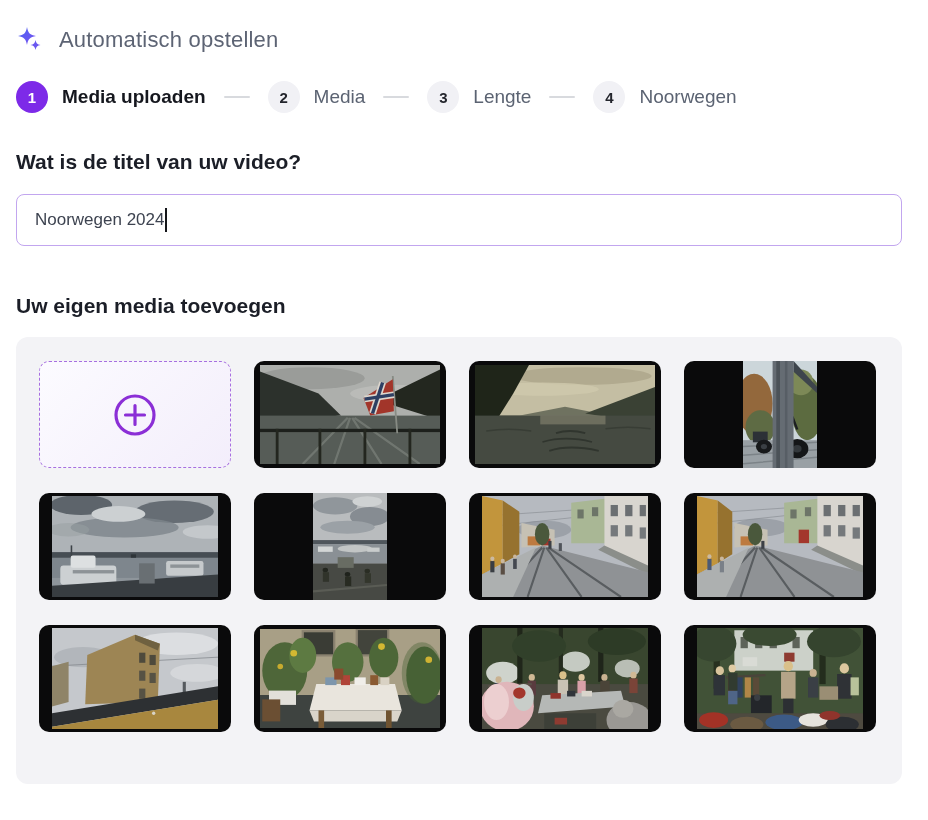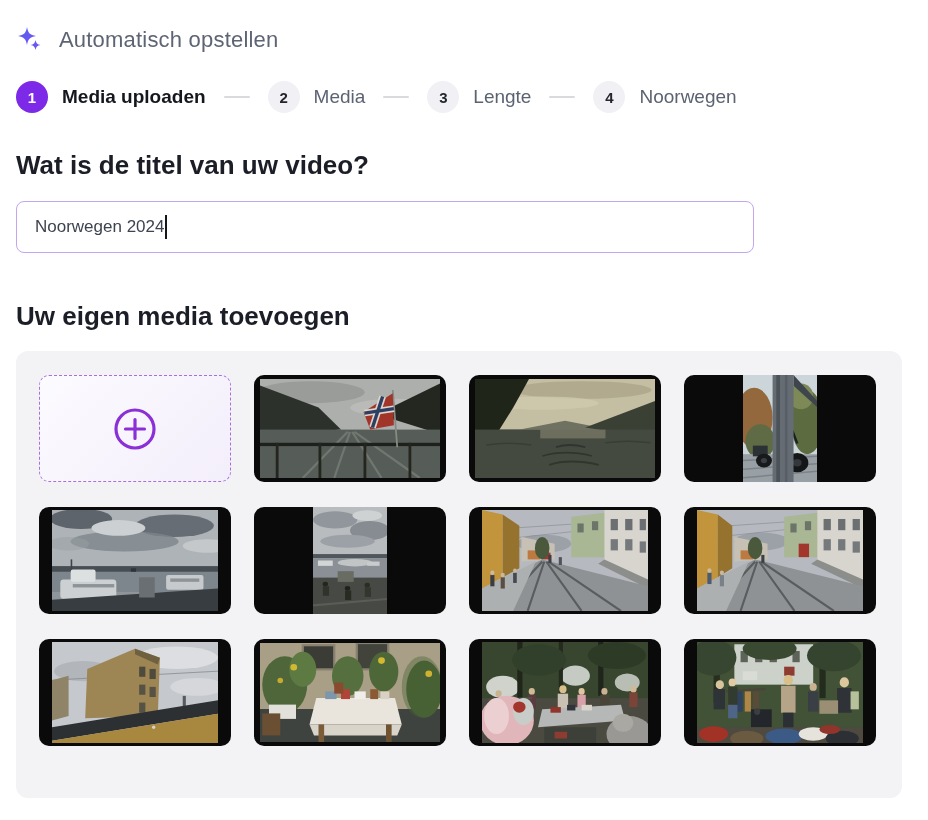--- a/index.html
+++ b/index.html
@@ -21,27 +21,27 @@
   .step-circle {
     width:32px; height:32px; border-radius:50%; display:flex; align-items:center; justify-content:center;
     font-size:15px; font-weight:700; background:#f1f1f5; color:#23252c; flex:0 0 auto;
   }
   .step.active .step-circle { background:#7d2ae8; color:#fff; }
   .step-label { font-size:19px; color:#5b6372; font-weight:400; }
   .step.active .step-label { color:#15171e; font-weight:700;text-align:right; }
   .step-dash { width:26px; height:2px; border-radius:1px; background:#d8dade; margin:0 18px; }
 
   
-  .section-heading { font-size:26px; font-weight:700; color:#1b1e27; }
+  .section-heading { font-size:21px; font-weight:700; color:#1b1e27; }
   .q-heading { margin-top:37px; }
   .m-heading { margin-top:48px; }
 
   
   .title-input {
-    margin-top:20px; height:52px; width:738px; background:#fff;
+    margin-top:20px; height:52px; width:886px; background:#fff;
     border:1px solid #c2a6ef; border-radius:8px; display:flex; align-items:center;
     padding:0 18px; font-size:17px; color:#3d4350; cursor:text;
   }
   .caret { display:inline-block; width:2px; height:24px; background:#15161a; margin-left:1px; }
 
   
   .media-panel {
     margin-top:19px; width:886px; background:#f3f3f6; border-radius:12px;
     padding:24px 23px 52px 23px;
   }

